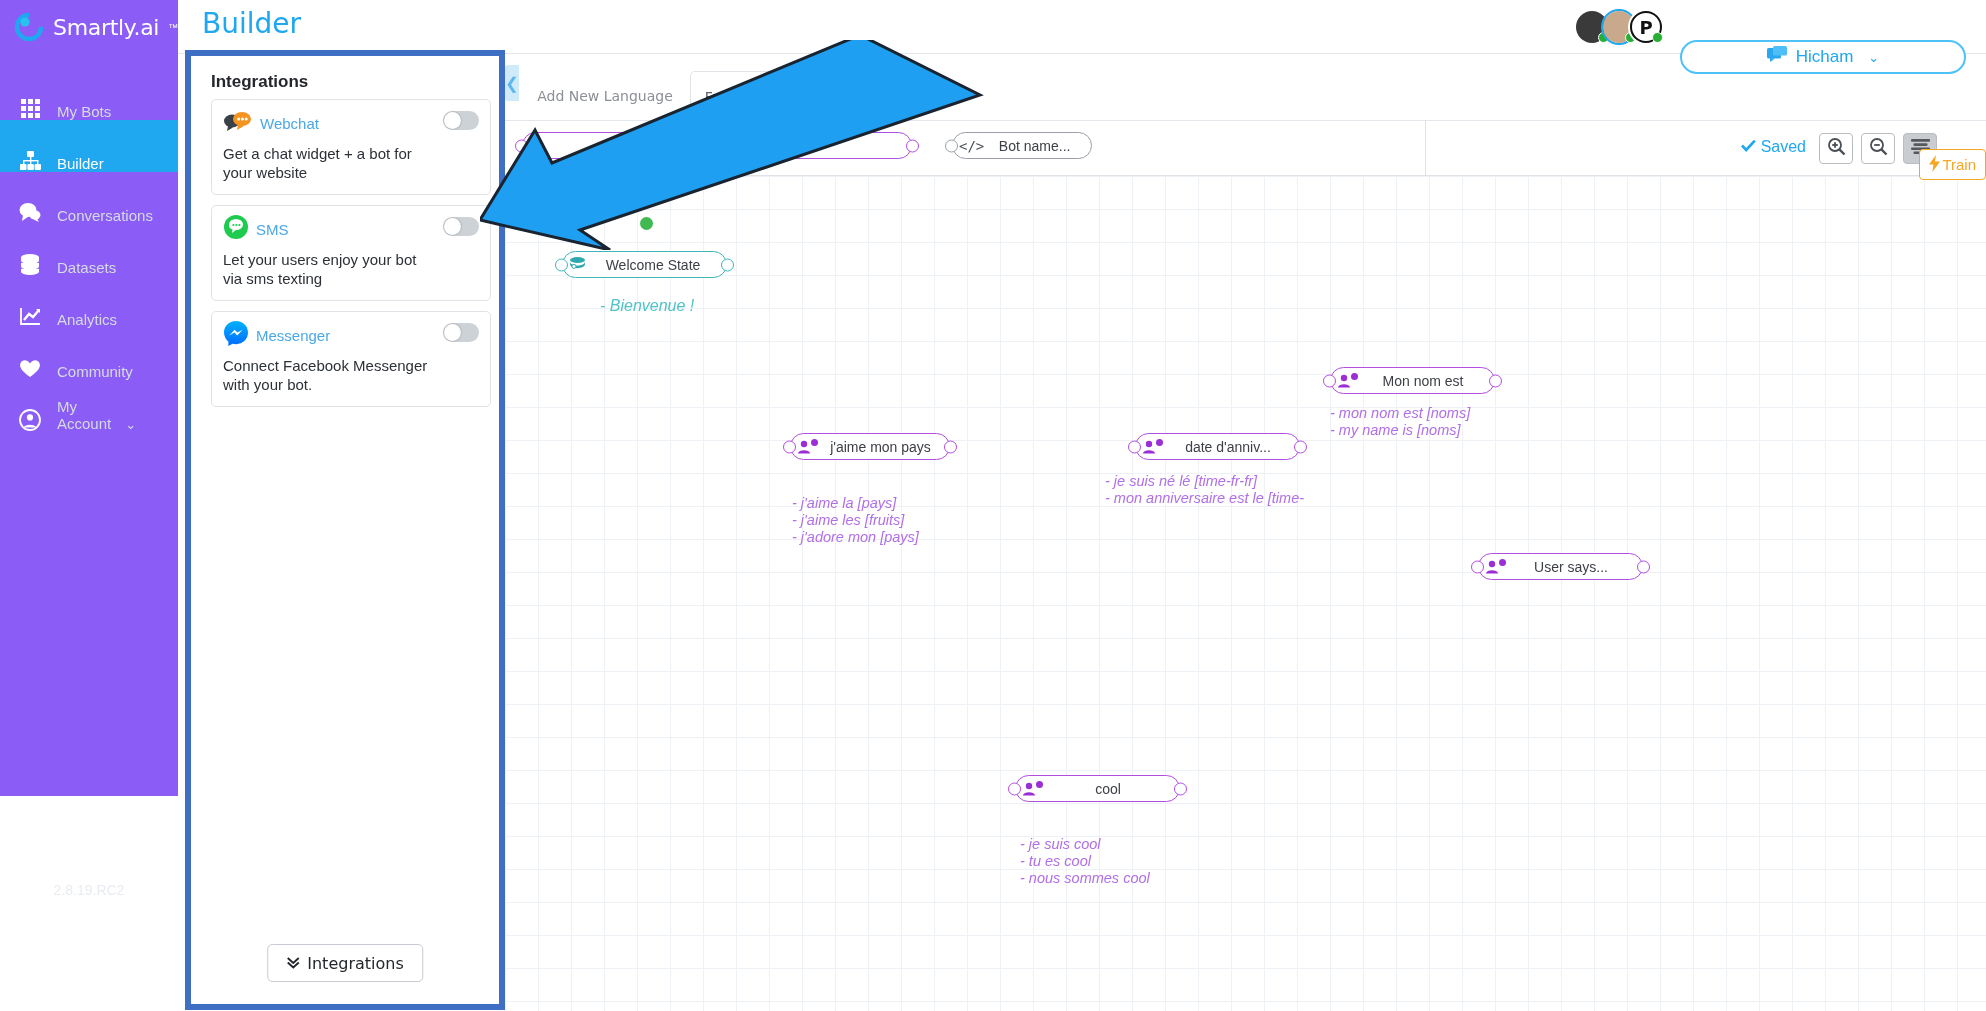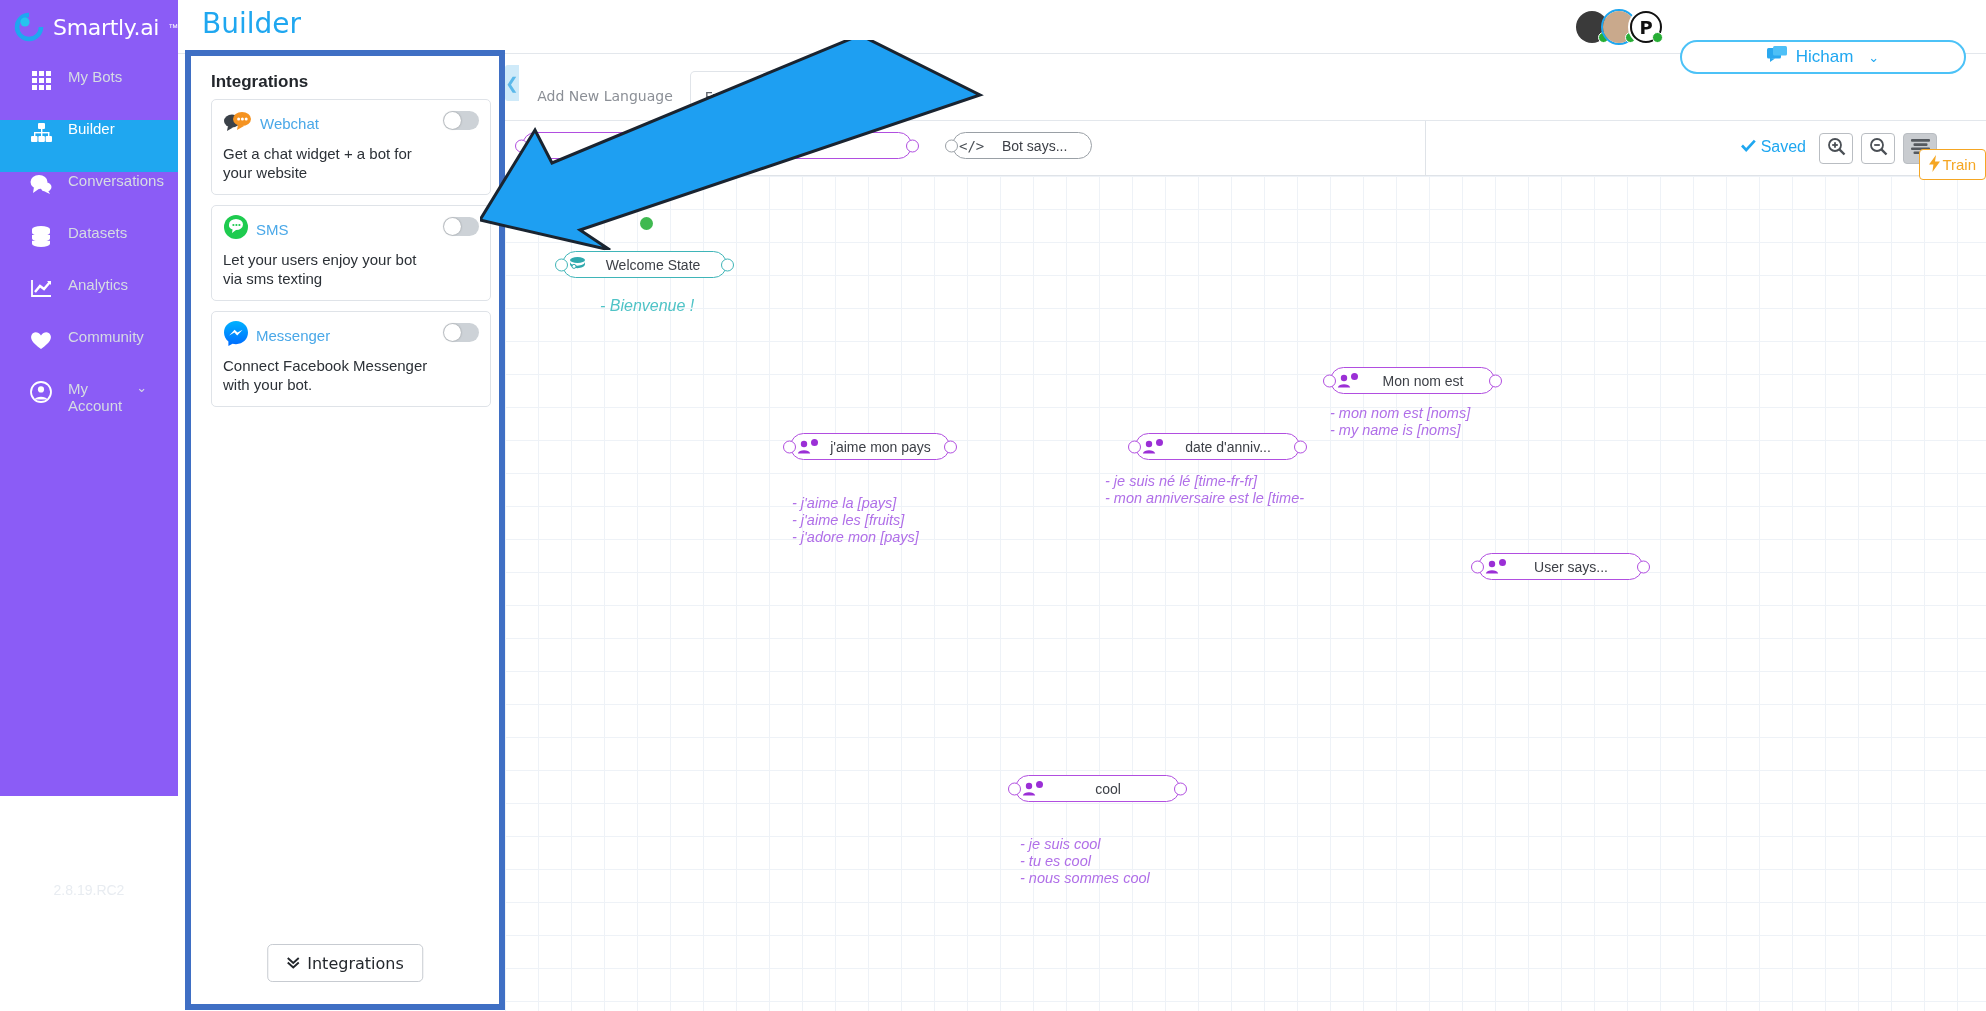--- a/index.html
+++ b/index.html
@@ -23,22 +23,22 @@
     height: 54px; padding-left: 14px; gap: 9px;
   }
   .brand-logo { width: 30px; height: 30px; position: relative; flex: 0 0 auto; }
   .brand-text {
     color: #ffffff; font-size: 22px; letter-spacing: -0.3px;
     font-family: "DejaVu Sans", sans-serif; font-weight: 400;
   }
   .brand-tm { color:#ffffff; font-size: 10px; vertical-align: super; }
   .nav { margin-top: 14px; }
   .nav-item {
-    display: flex; align-items: flex-start; gap: 14px;
-    height: 52px; padding-left: 28px;
+    display: flex; align-items: flex-end; gap: 14px;
+    height: 52px; padding-left: 17px;
     color: #d5dbe3; font-size: 15px; cursor: pointer;
     position: relative;
   }
   .nav-item.active { background: #1fa7f0; color: #ffffff; }
   .nav-ic { width: 26px; height: 24px; flex: 0 0 auto; display:flex; align-items:center; justify-content:center; }
   .nav-ic svg { display: block; }
   .nav-chev { margin-left: auto; margin-right: 46px; font-size: 13px; }
   .version {
     position: absolute; left: 0; right: 0; top: 882px;
     text-align: center; color: #e8ecf1; font-size: 14px;
@@ -444,21 +444,21 @@
         </span>
         <span class="lbl">User says...</span>
         <span class="port r"></span>
       </div>
     </div>
 
     <div class="node grey" style="left:952px; top:132px; width:140px;">
       <div class="pill" style="width:140px;">
         <span class="port l"></span>
         <span style="color:#4a4f55;font-size:14px;font-family:'DejaVu Sans Mono',monospace;">&lt;/&gt;</span>
-        <span class="lbl">Bot says...</span>
+        <span class="lbl">Bot name...</span>
       </div>
     </div>
 
     <span class="green-dot" style="left:640px; top:217px;"></span>
 
     <div class="node teal" style="left:562px; top:251px; width:165px;">
       <div class="pill" style="width:165px;">
         <span class="port l"></span>
         <span>
           <svg width="17" height="15" viewBox="0 0 17 15" fill="#2fa9ad">

